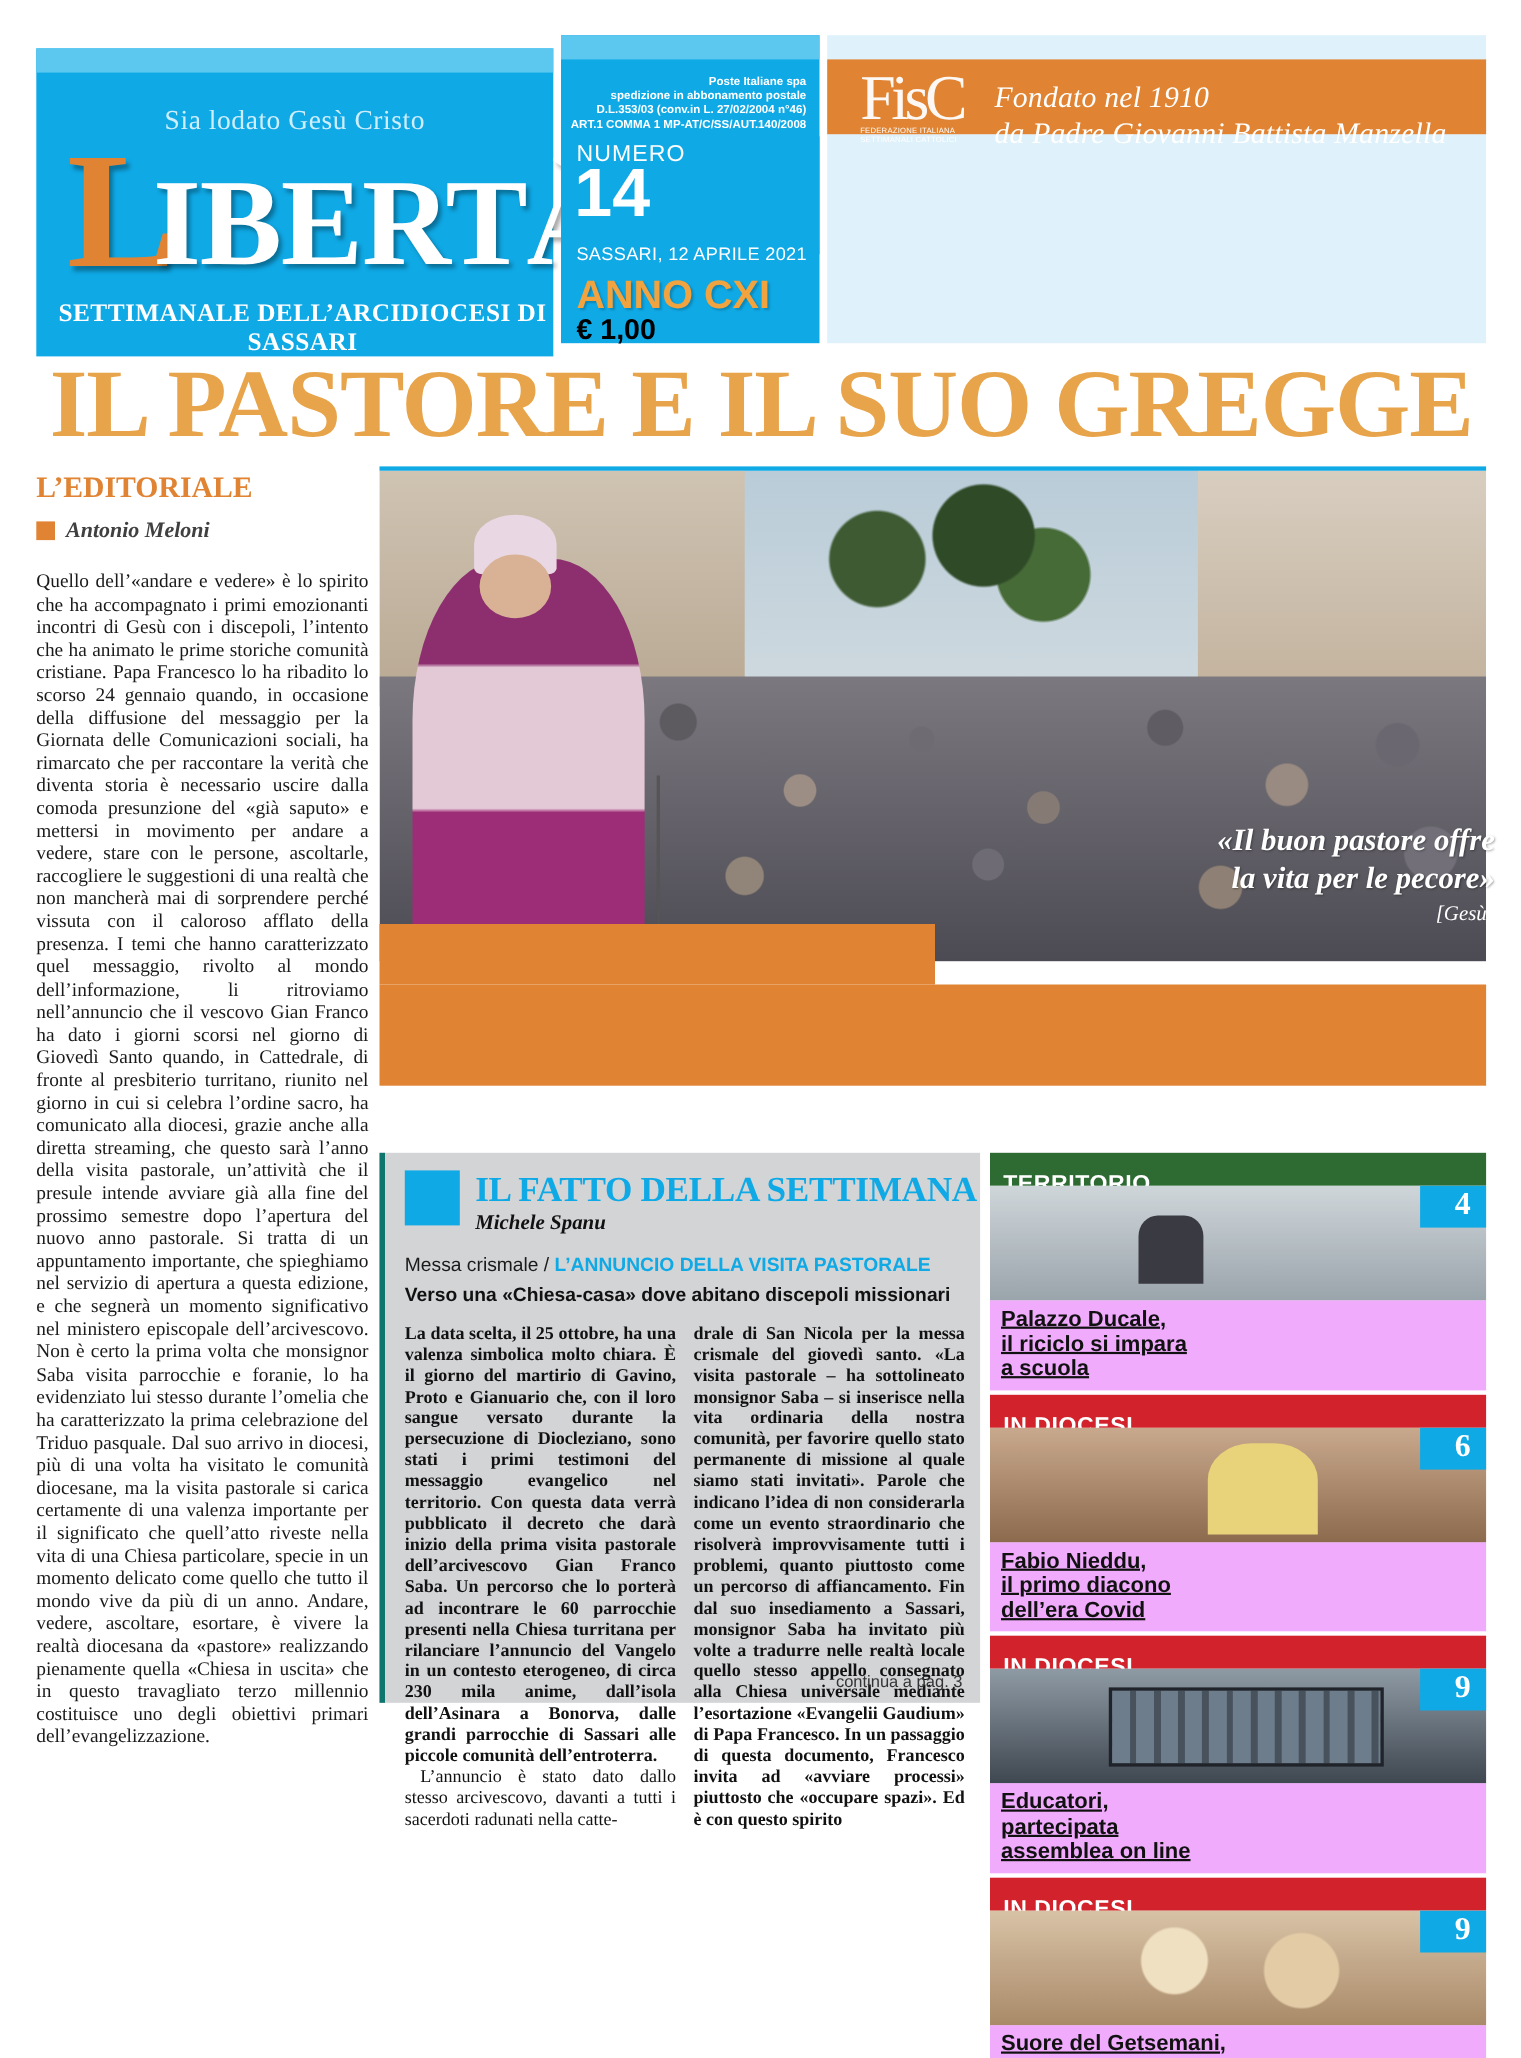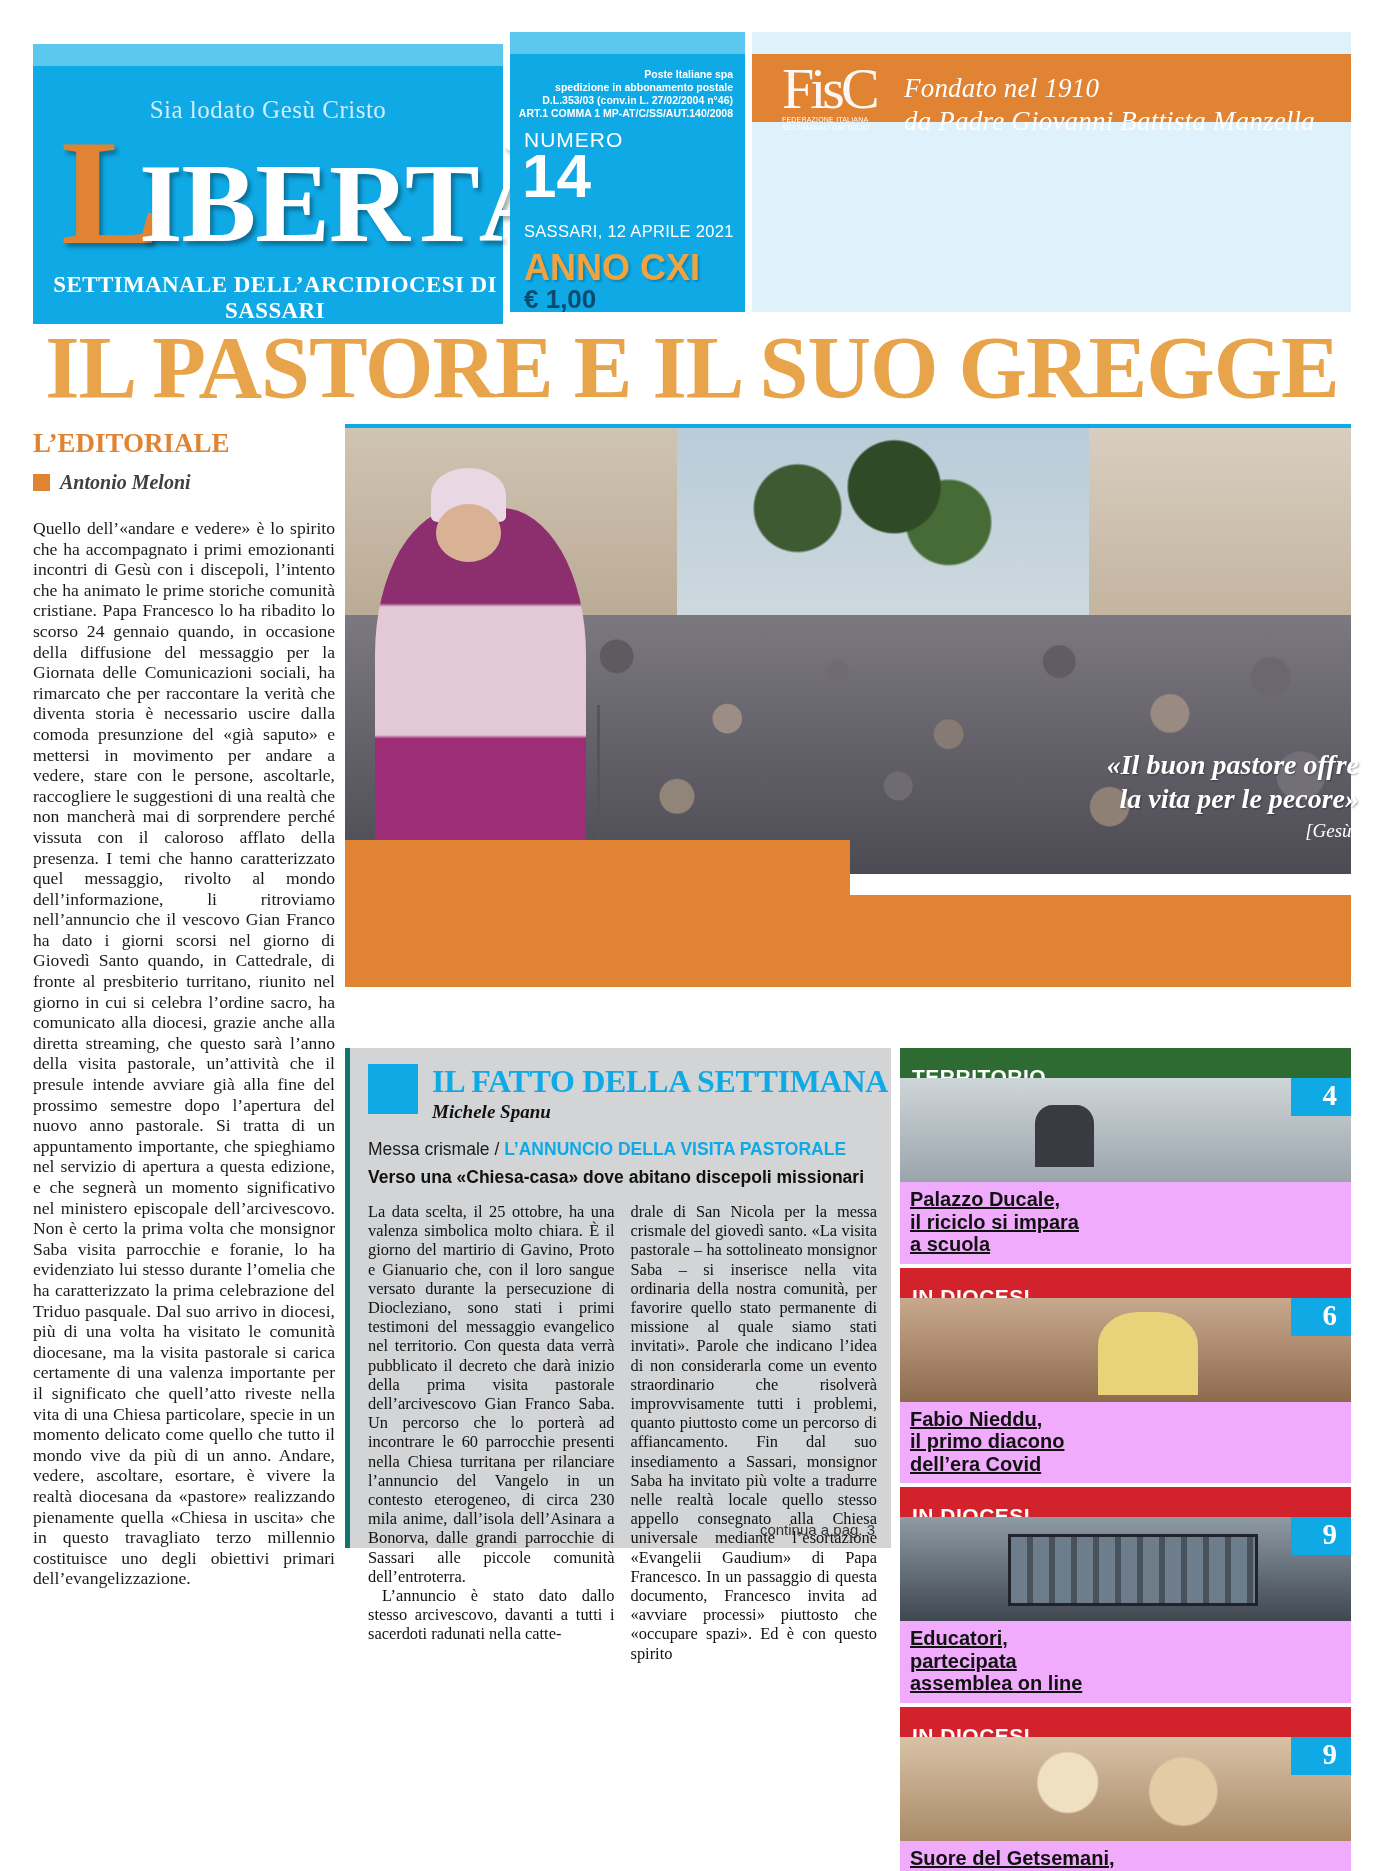--- a/index.html
+++ b/index.html
@@ -40,21 +40,21 @@
   .numero-box { position:absolute; left:0; top:92px; width:235px; height:107px; background:#0fa9e6; }
   .numero-lbl { position:absolute; left:14px; top:96px; color:#ffffff;
             font-family:"Liberation Sans", sans-serif; font-size:21px; letter-spacing:1px; }
   .numero-val { position:absolute; left:12px; top:113px; color:#ffffff;
             font-family:"Liberation Sans", sans-serif; font-weight:bold; font-size:62px; line-height:62px; }
   .citydate { position:absolute; left:14px; top:190px; color:#ffffff;
             font-family:"Liberation Sans", sans-serif; font-size:16.5px; letter-spacing:.3px; }
   .anno { position:absolute; left:14px; top:215px; color:#f0a33e;
             font-family:"Liberation Sans", sans-serif; font-weight:bold; font-size:36px;
             text-shadow:2px 2px 2px rgba(0,0,0,.2); }
-  .price { position:absolute; left:14px; top:252px; color:#0c4a6e;
+  .price { position:absolute; left:14px; top:252px; color:#000000;
             font-family:"Liberation Sans", sans-serif; font-weight:bold; font-size:26px; }
 
   .fisc-logo { position:absolute; left:30px; top:6px; width:110px; height:84px; }
   .fisc-letters { font-family:"Liberation Serif", serif; font-size:58px; color:#ffffff;
             font-weight:normal; letter-spacing:-4px; line-height:58px; opacity:.95; }
   .fisc-sub { font-family:"Liberation Sans", sans-serif; font-size:7px; color:#ffffff;
             line-height:8px; letter-spacing:.2px; margin-top:-2px; }
   .founded { position:absolute; left:152px; top:18px; color:#ffffff;
             font-family:"Liberation Serif", serif; font-style:italic; font-size:27px;
             line-height:33px; letter-spacing:.2px; }
@@ -132,21 +132,21 @@
       font-size:19px; color:#111; margin-top:3px; }
   .fatto-kicker { padding:16px 14px 0 18px; font-family:"Liberation Sans", sans-serif;
       font-size:17.5px; color:#1a1a1a; }
   .fatto-kicker b { color:#0fa9e6; font-weight:bold; }
   .fatto-sub { padding:7px 14px 0 18px; font-family:"Liberation Sans", sans-serif;
       font-weight:bold; font-size:17.5px; color:#111; }
   .fatto-cols { display:flex; gap:16px; padding:14px 14px 0 18px; }
   .fatto-col { width:251px; font-family:"Liberation Serif", serif; font-size:16.4px;
       line-height:19.2px; text-align:justify; color:#111; hyphens:auto; }
   .fatto-col p { margin:0; text-indent:14px; }
-  .fatto-col p.first { text-indent:0; }
+  .fatto-col p.first { text-indent:0;font-weight:bold; }
   .continua { position:absolute; right:16px; bottom:10px; font-family:"Liberation Sans", sans-serif;
       font-size:15px; color:#333; }
 
   
   .rail { position:absolute; left:900px; top:1048px; width:451px; }
   .teaser { position:relative; margin-bottom:4px; }
   .teaser-band { height:30px; color:#ffffff; font-family:"Liberation Sans", sans-serif;
       font-weight:bold; font-size:21px; letter-spacing:.5px; padding:17px 0 0 12px; }
   .teaser-pagenum { position:absolute; right:0; top:30px; width:60px; height:38px;
       background:#0fa9e6; color:#ffffff; font-family:"Liberation Serif", serif;

